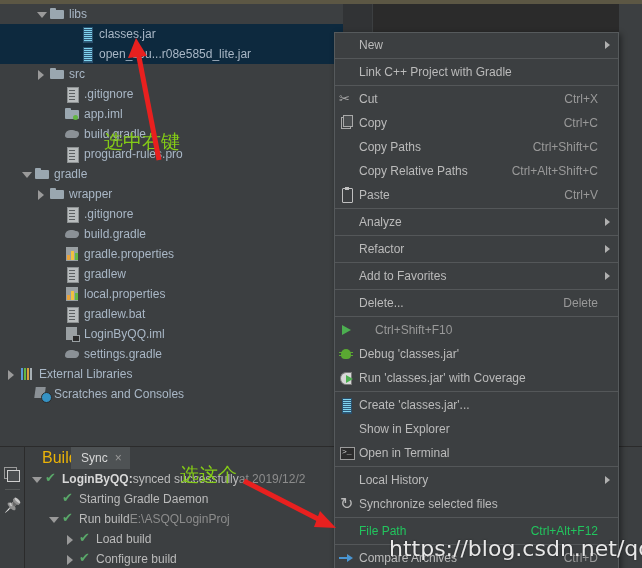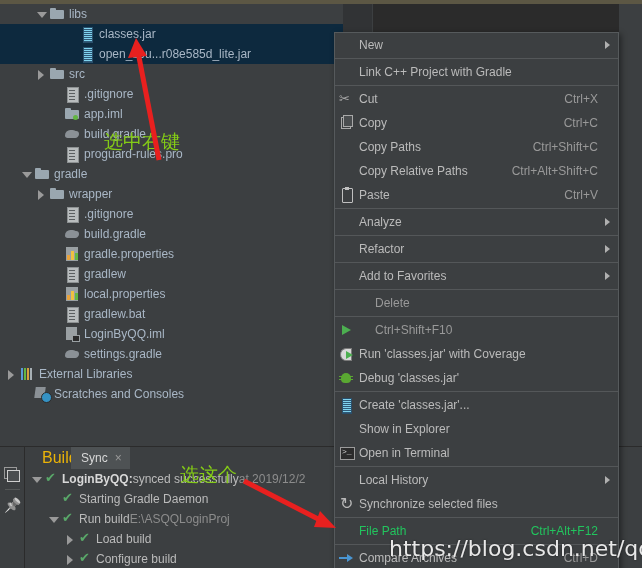--- a/index.html
+++ b/index.html
@@ -562,37 +562,38 @@
       </div>
       <div class="msep"></div>
       <div class="mi">
         <span class="micon "></span>
         <span class="mtext">Add to Favorites</span>
         <span class="marrow"></span>
       </div>
       <div class="msep"></div>
       <div class="mi">
         <span class="micon "></span>
+        <span class="mtext">Delete...</span>
         <span class="macc">Delete</span>
         <span style="width:14px;flex:0 0 14px"></span>
       </div>
       <div class="msep"></div>
       <div class="mi">
         <span class="micon mic-run"></span>
         <span class="macc">Ctrl+Shift+F10</span>
         <span style="width:14px;flex:0 0 14px"></span>
       </div>
       <div class="mi">
+        <span class="micon mic-debug"></span>
+        <span class="mtext">Debug 'classes.jar'</span>
+        <span style="width:14px;flex:0 0 14px"></span>
+      </div>
+      <div class="mi">
         <span class="micon mic-coverage"></span>
         <span class="mtext">Run 'classes.jar' with Coverage</span>
-        <span style="width:14px;flex:0 0 14px"></span>
-      </div>
-      <div class="mi">
-        <span class="micon mic-debug"></span>
-        <span class="mtext">Debug 'classes.jar'</span>
         <span style="width:14px;flex:0 0 14px"></span>
       </div>
       <div class="msep"></div>
       <div class="mi">
         <span class="micon mic-jar"></span>
         <span class="mtext">Create 'classes.jar'...</span>
         <span style="width:14px;flex:0 0 14px"></span>
       </div>
       <div class="mi">
         <span class="micon "></span>

